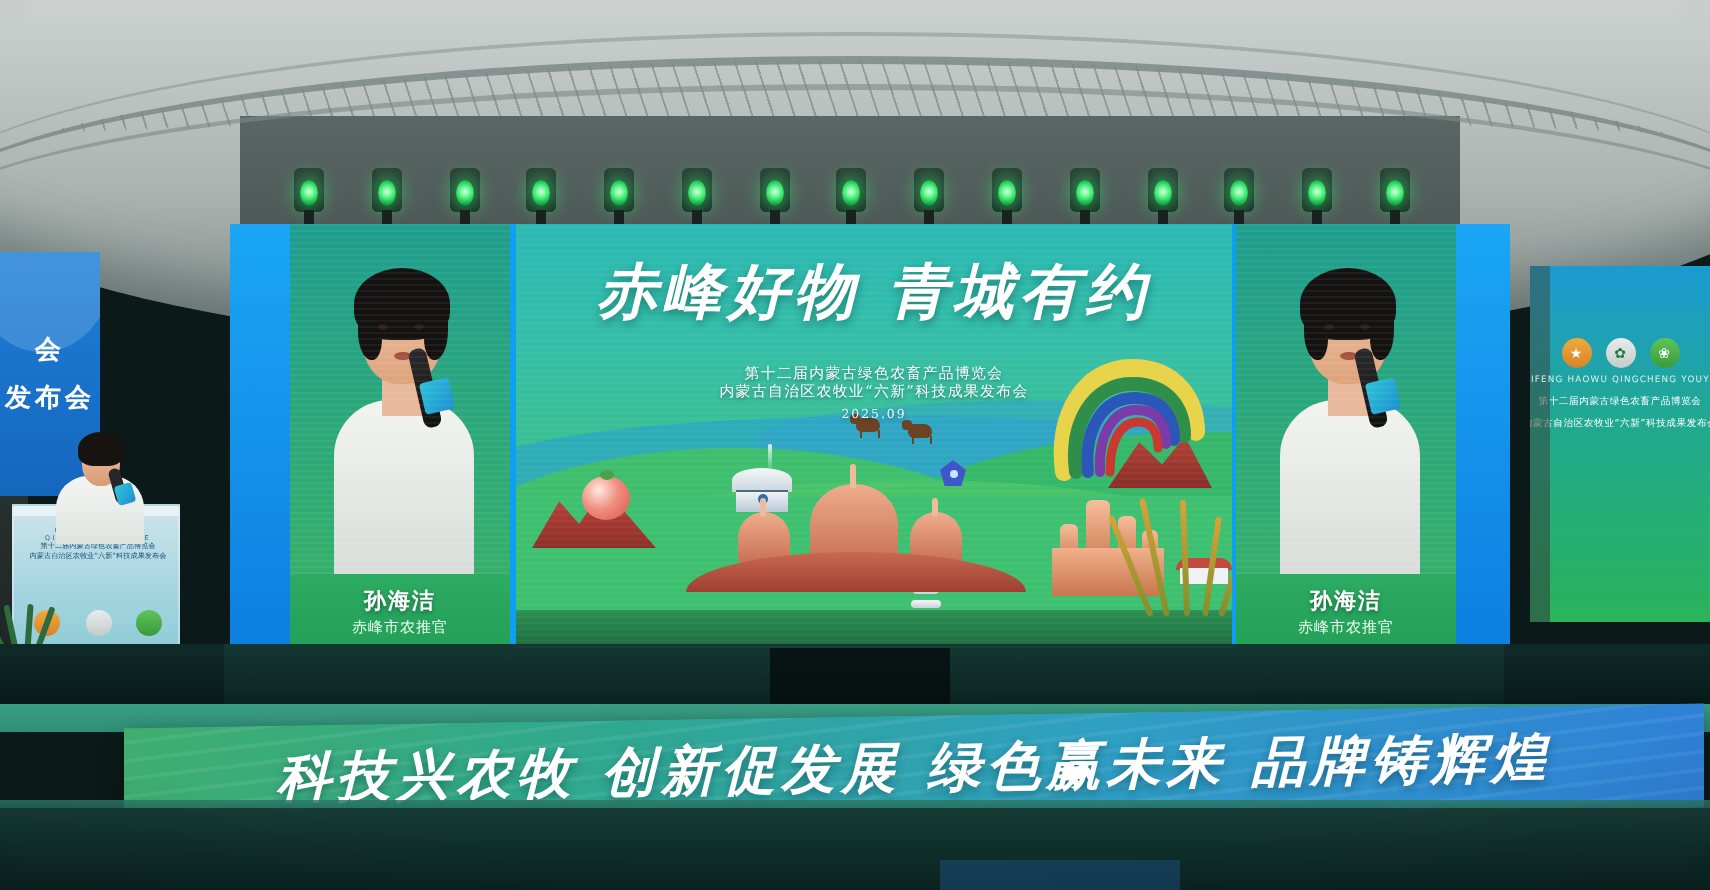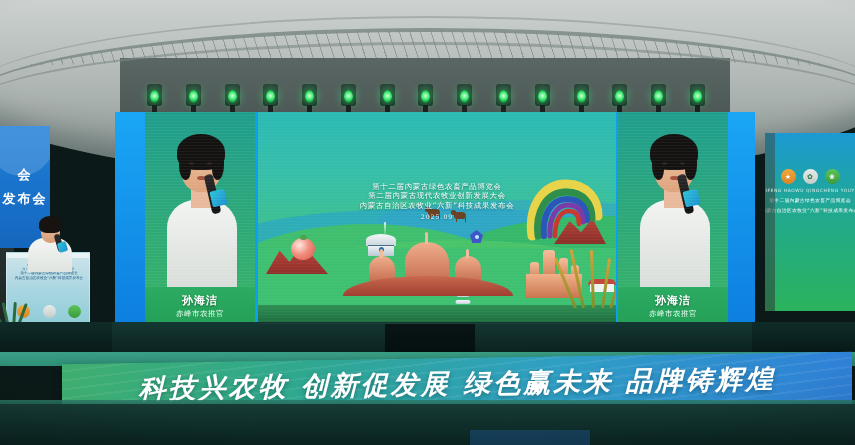--- a/index.html
+++ b/index.html
@@ -456,24 +456,24 @@
       </div>
 
       <div class="wheat" id="wheat">
           <div class="wst" style="left: 6px; height: 54px; transform: rotate(-22deg);"></div>
           <div class="wst" style="left: 14px; height: 60px; transform: rotate(-12deg);"></div>
           <div class="wst" style="left: 24px; height: 58px; transform: rotate(-2deg);"></div>
           <div class="wst" style="left: 33px; height: 50px; transform: rotate(8deg);"></div>
           <div class="wst" style="left: 41px; height: 42px; transform: rotate(17deg);"></div>
         </div>
 
+      <div class="title">赤峰好物 青城有约</div>
 
       <div class="subs">
         <div>第十二届内蒙古绿色农畜产品博览会</div>
-        <div>第二届内蒙古现代农牧业创新发展大会</div>
         <div>内蒙古自治区农牧业“六新”科技成果发布会</div>
         <div class="date">2025.09</div>
       </div>
 
       <div class="baseline"></div>
       <div class="c-scan"></div>
     </div>
 
     <div class="panel panel-side panel-right">
       <div class="portrait">

